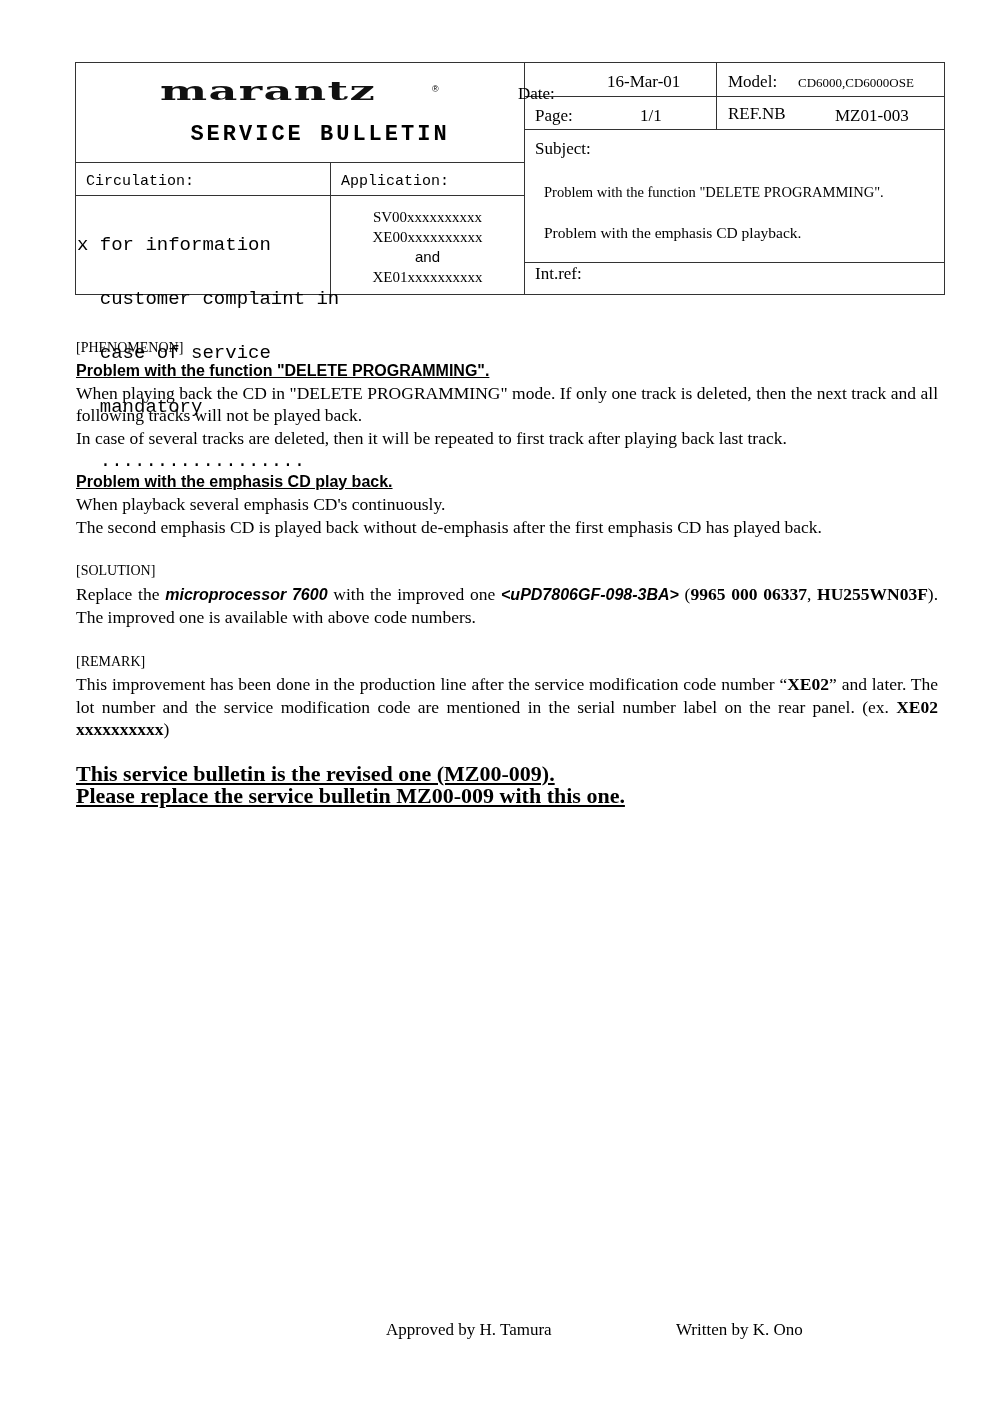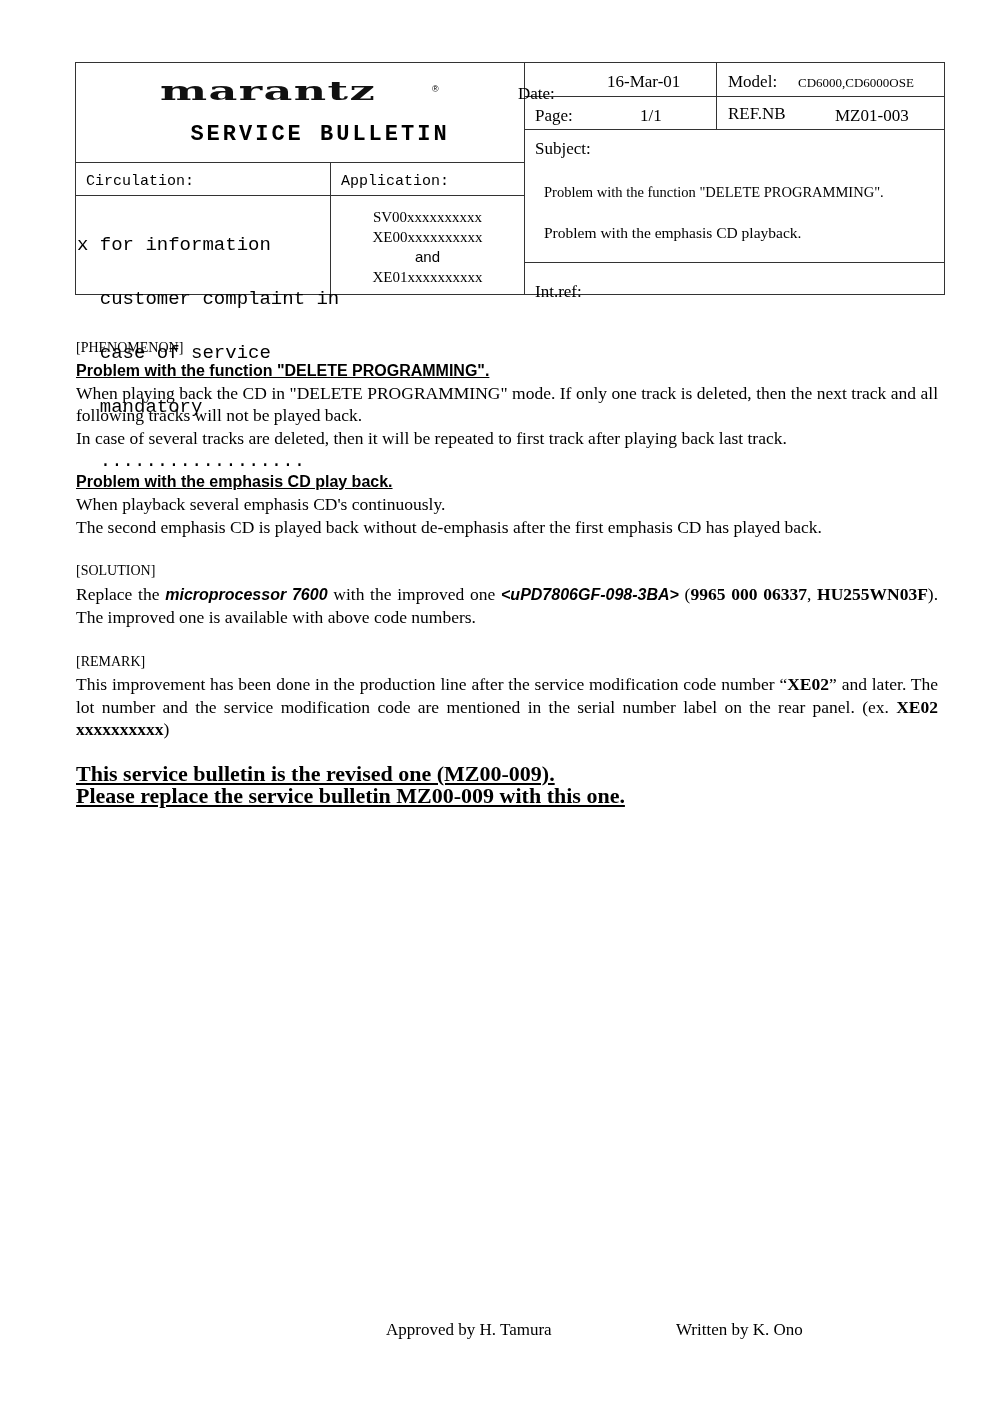--- a/index.html
+++ b/index.html
@@ -71,21 +71,21 @@
 <div class="meta" style="left:607px;top:72px;text-align:right;">16-Mar-01</div>
 <div class="meta" style="left:728px;top:72px;">Model:</div>
 <div class="meta" style="left:798px;top:75px;font-size:13px;">CD6000,CD6000OSE</div>
 <div class="meta" style="left:535px;top:106px;">Page:</div>
 <div class="meta" style="left:640px;top:106px;">1/1</div>
 <div class="meta" style="left:728px;top:104px;">REF.NB</div>
 <div class="meta" style="left:835px;top:106px;">MZ01-003</div>
 <div class="meta" style="left:535px;top:139px;">Subject:</div>
 <div class="meta" style="left:544px;top:184px;font-size:14.5px;">Problem with the function "DELETE PROGRAMMING".</div>
 <div class="meta" style="left:544px;top:224px;font-size:15.5px;">Problem with the emphasis CD playback.</div>
-<div class="meta" style="left:535px;top:282px;font-family:Liberation Serif, serif;">Int.ref:</div>
+<div class="meta" style="left:535px;top:264px;font-family:Liberation Serif, serif;">Int.ref:</div>
 
 <div class="content">
   <p class="sec-title">[PHENOMENON]</p>
   <p class="u-head">Problem with the function "DELETE PROGRAMMING".</p>
   <p>When playing back the CD in "DELETE PROGRAMMING" mode.  If only one track is deleted, then the next track and all following tracks will not be played back.</p>
   <p>In case of several tracks are deleted, then it will be repeated to first track after playing back last track.</p>
   <div class="gap"></div>
   <p class="u-head">Problem with the emphasis CD play back.</p>
   <p>When playback several emphasis CD's continuously.</p>
   <p>The second emphasis CD is played back without de-emphasis after the first emphasis CD has played back.</p>

